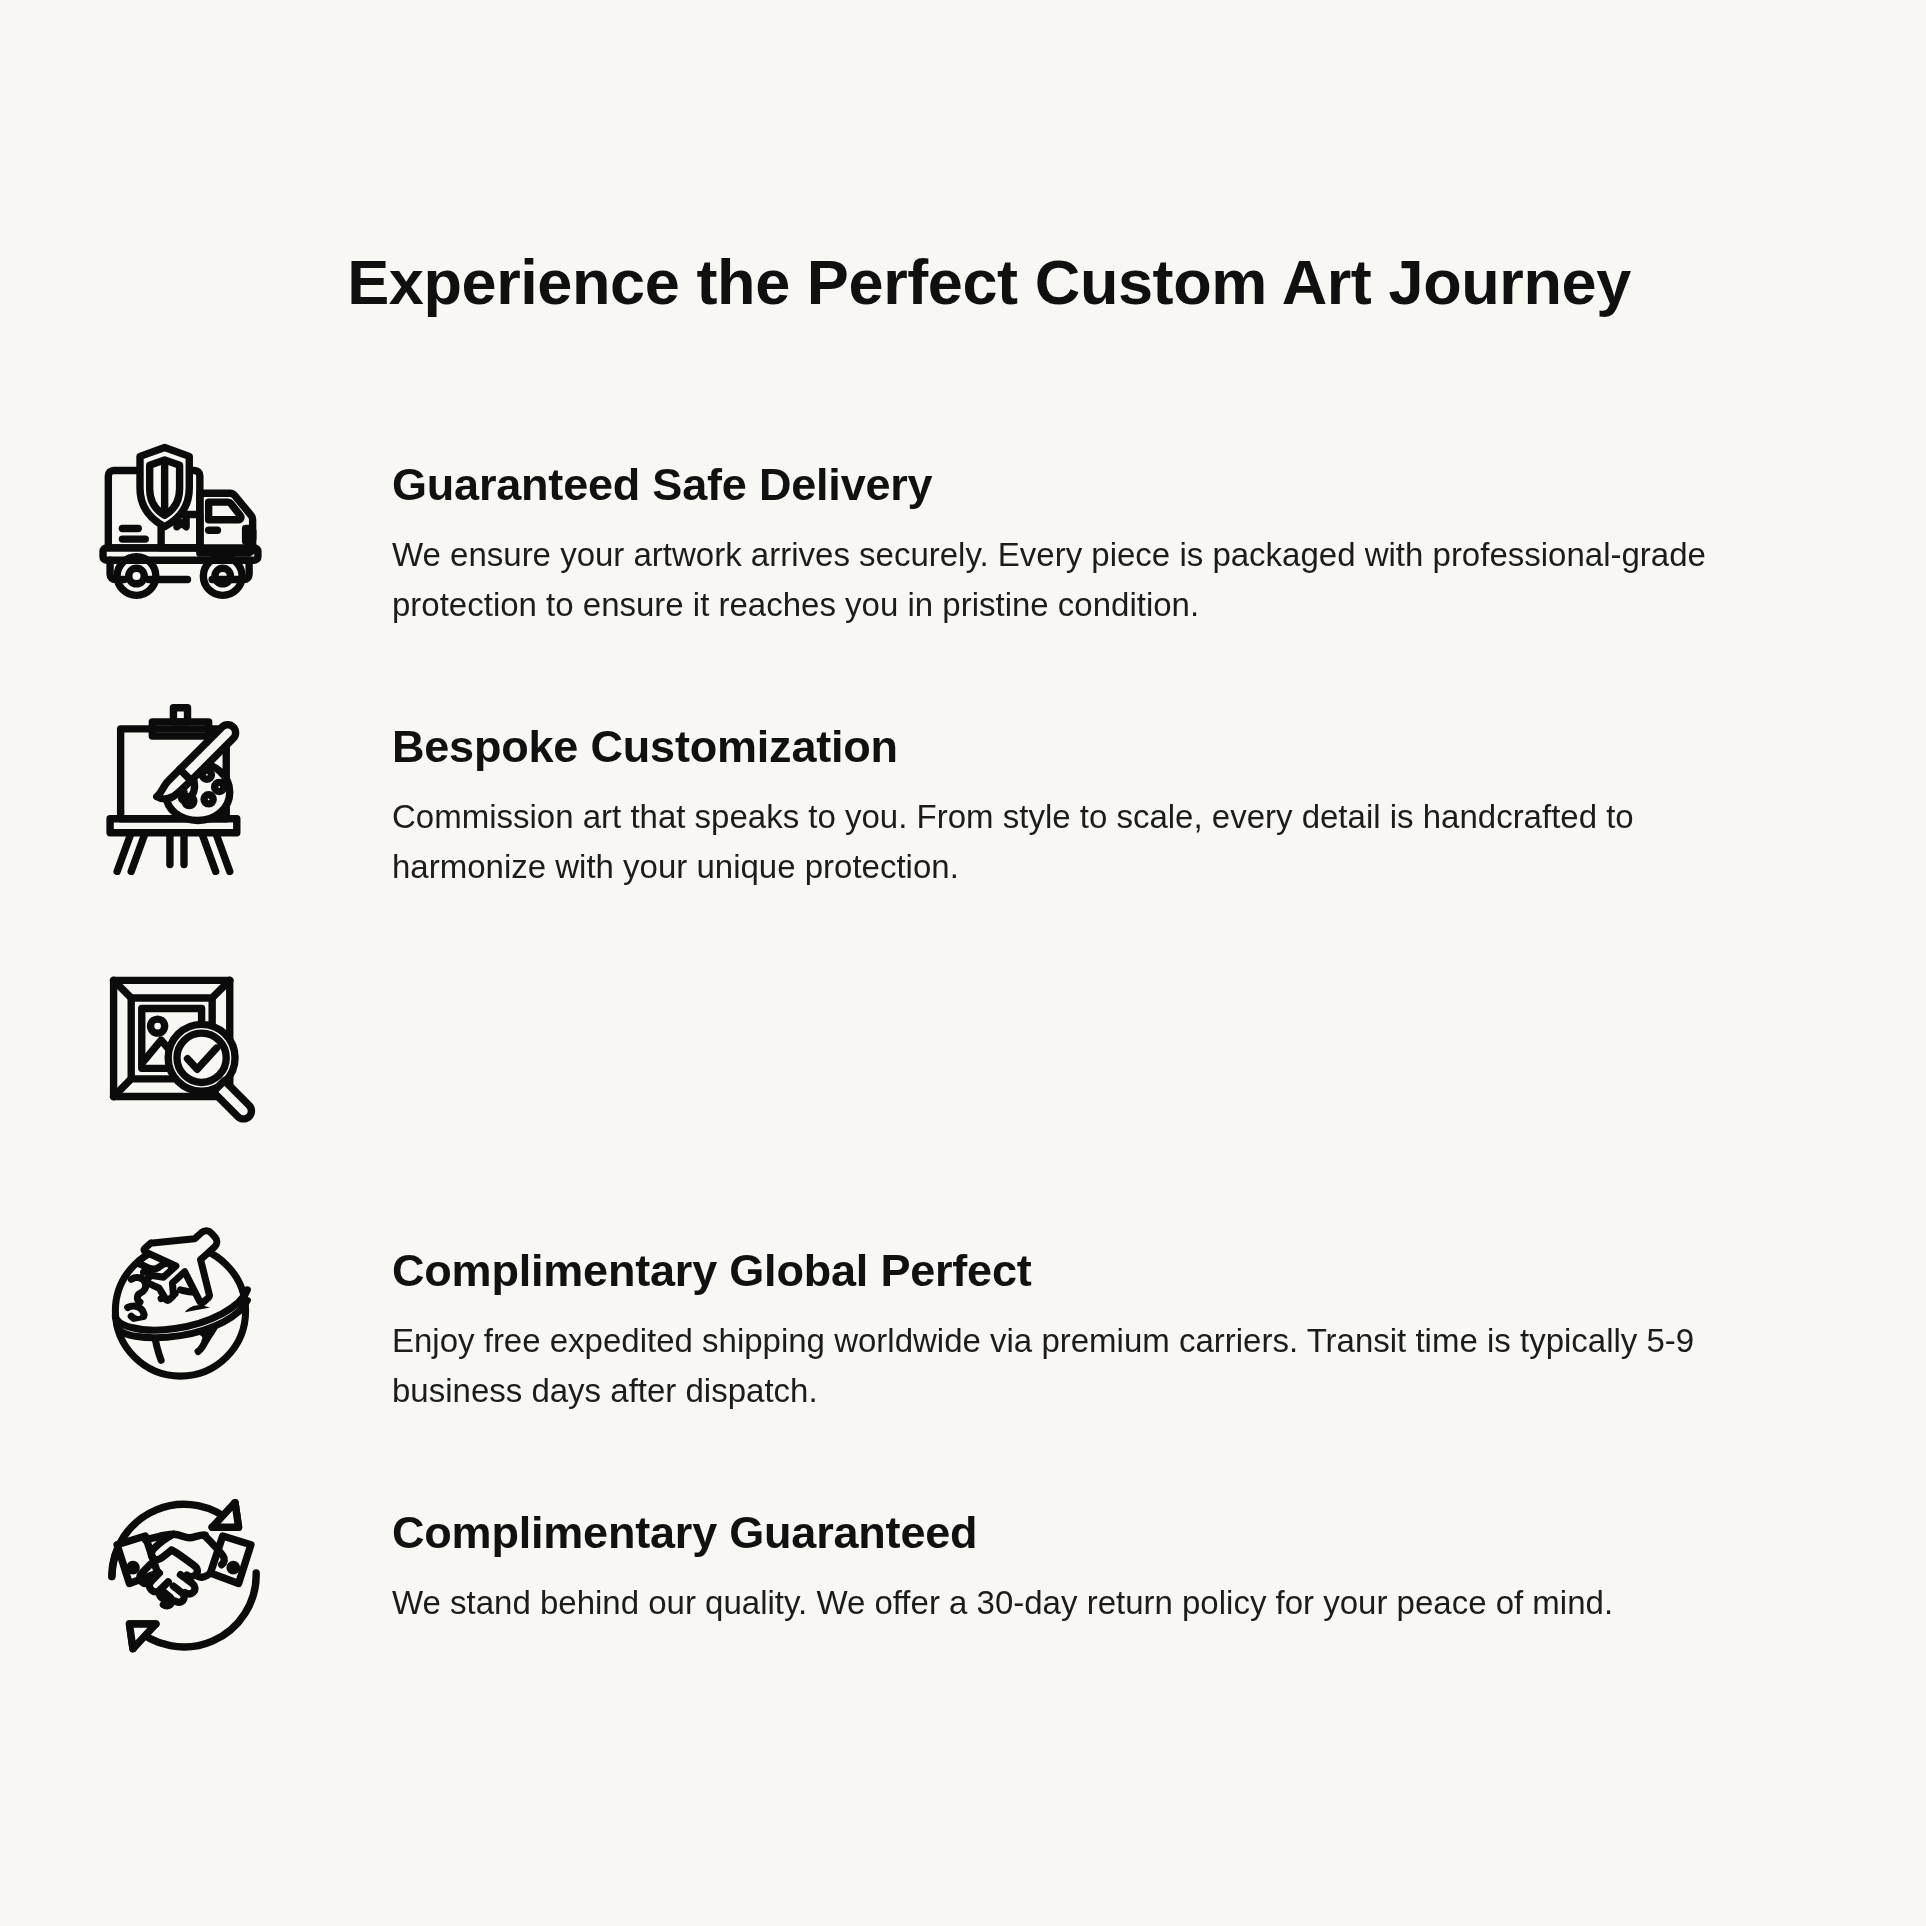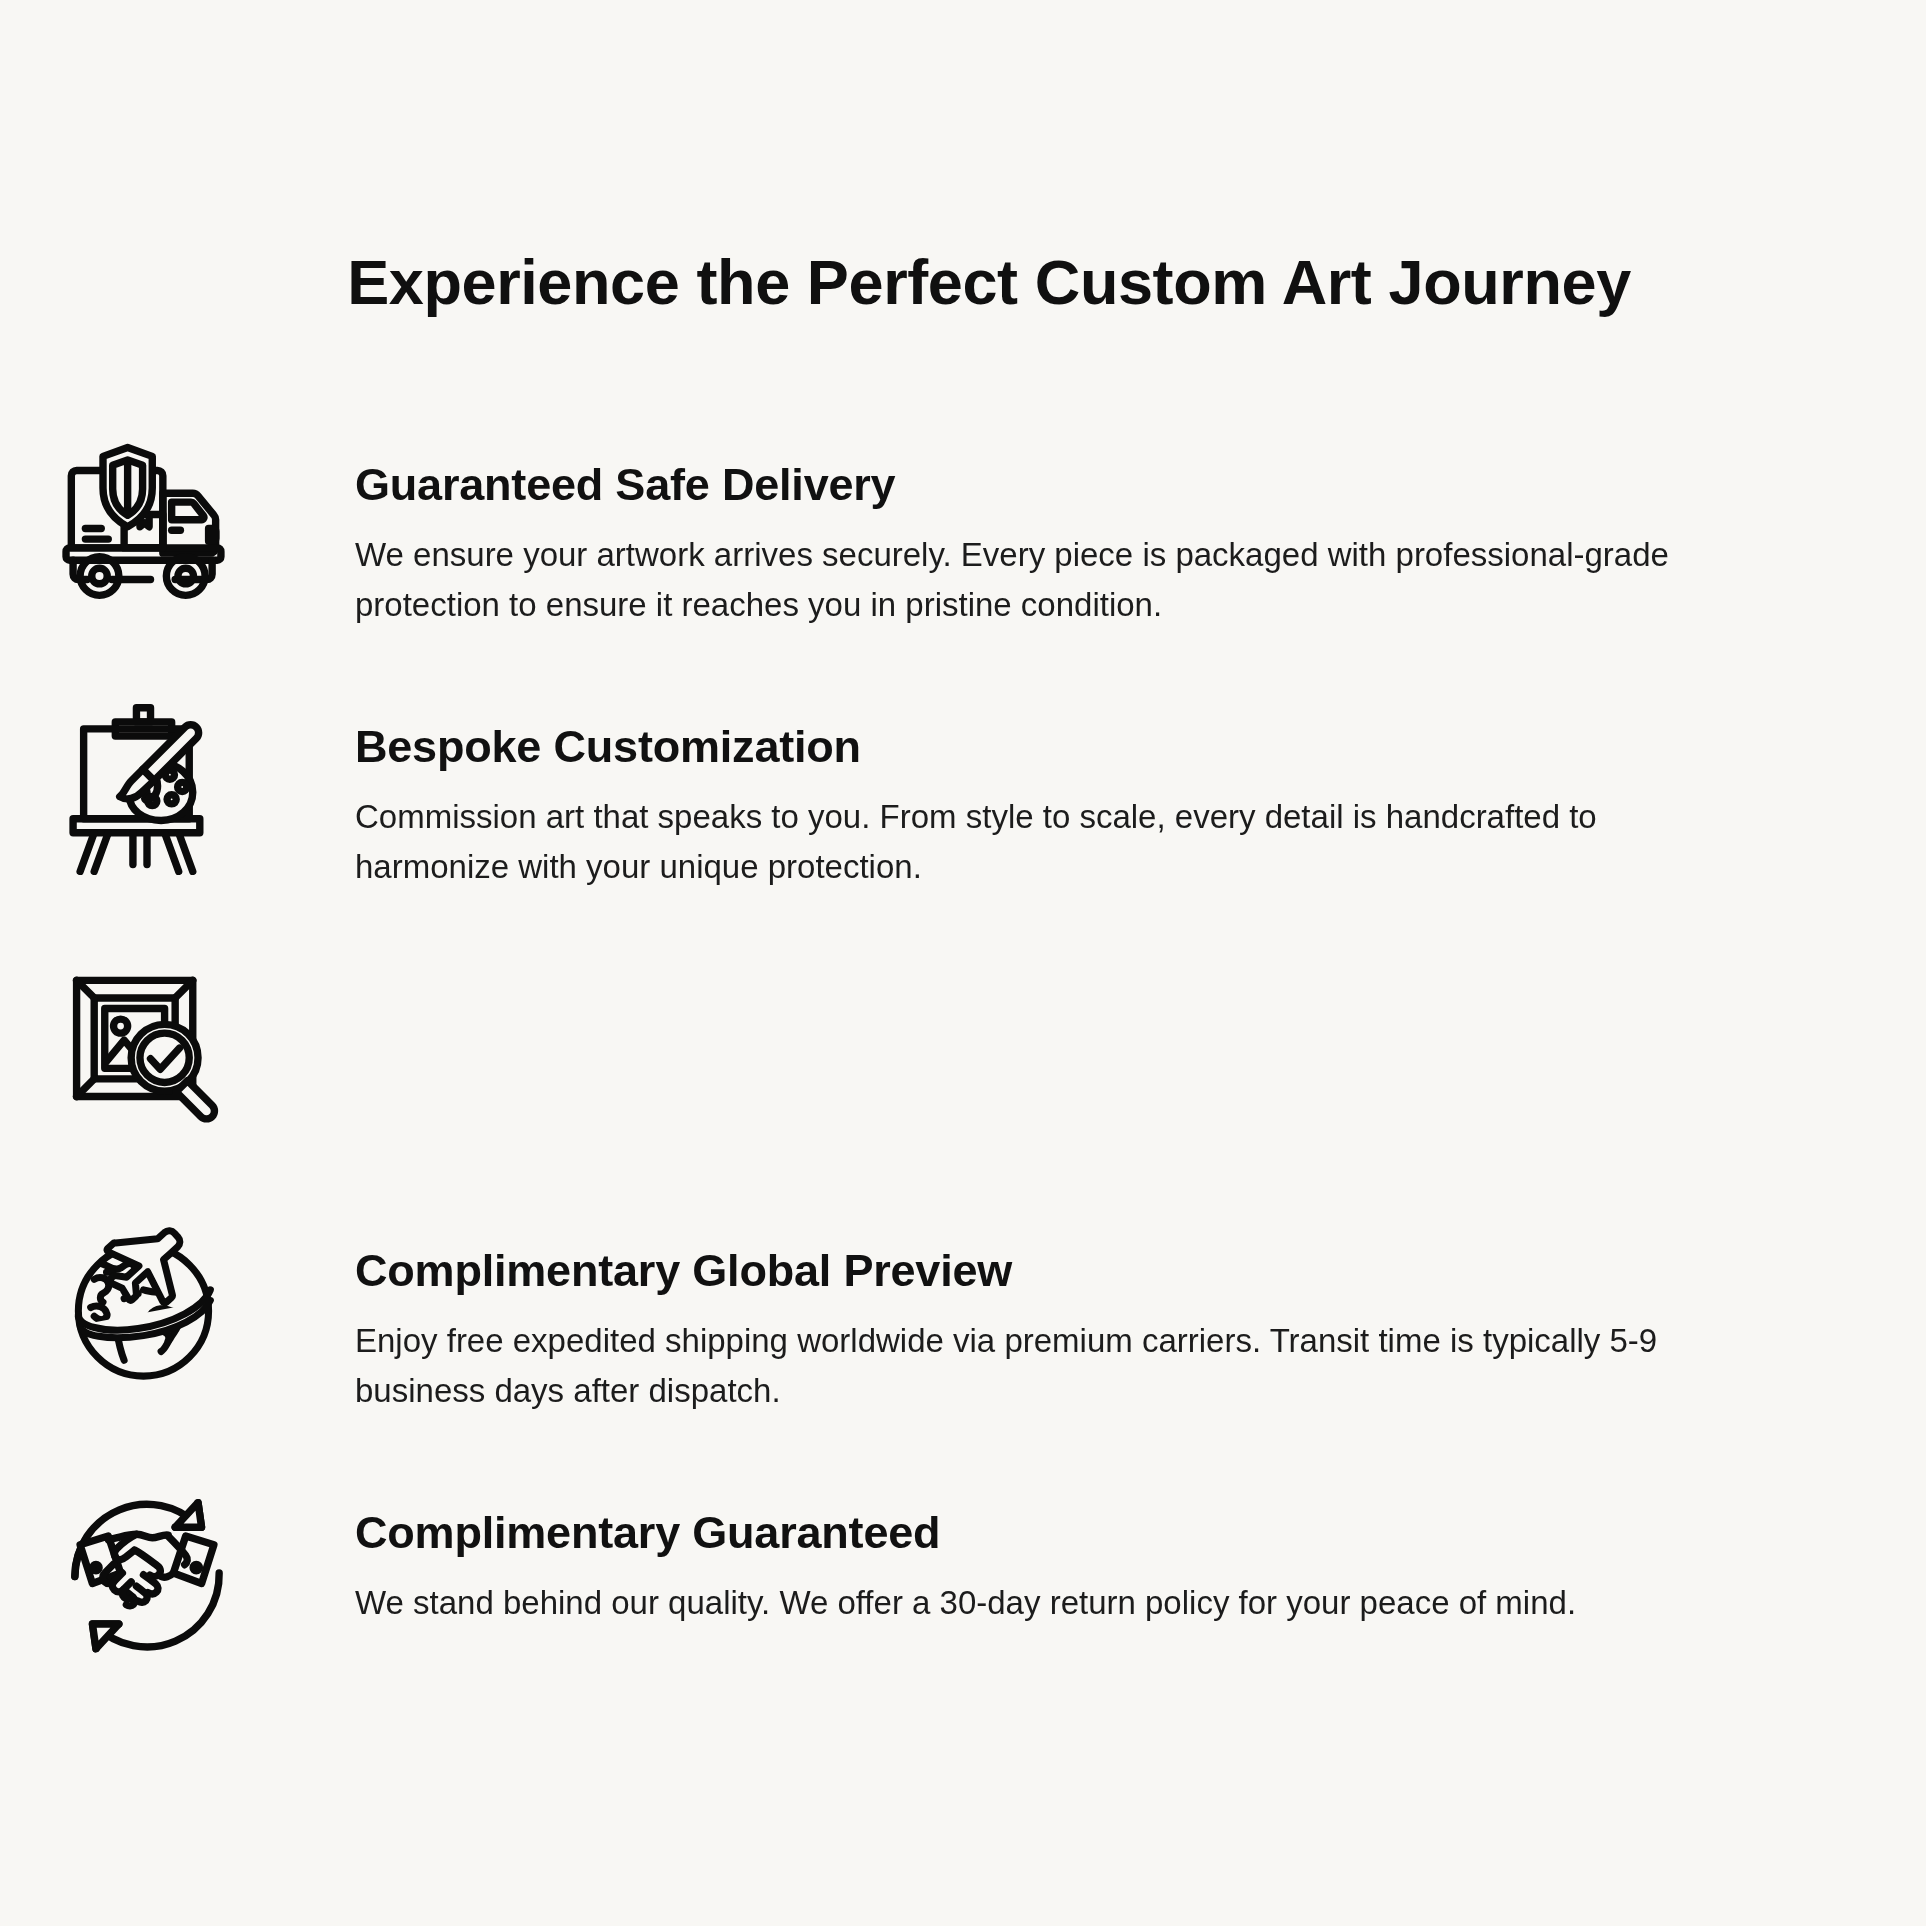--- a/index.html
+++ b/index.html
@@ -40,21 +40,21 @@
   .feature-list {
     position: absolute;
     left: 0;
     top: 432px;
     width: 1926px;
   }
 
   .feature-row {
     display: flex;
     align-items: flex-start;
-    padding: 0 0 0 52px;
+    padding: 0 0 0 89px;
     box-sizing: border-box;
     height: 262px;
   }
 
   .feature-icon {
     flex: 0 0 190px;
     width: 190px;
     height: 190px;
     display: flex;
     align-items: flex-start;
@@ -225,21 +225,21 @@
           <path d="M27 28 h3"></path>
           <path d="M43 26 h3"></path>
 
           <path d="M12 58 c0 6 16 9 36 6 c18 -2.8 34 -11 38 -20" fill="#f8f7f4"></path>
           <path d="M11 52 c-1 6 14 11 34 8 c20 -3 37 -12 41 -22"></path>
 
           <path d="M56 9 l4 -3.6 a4 4 0 0 1 5.6 0.4 l2 2.2 a4 4 0 0 1 -0.2 5.6 l-4 3.6 l-4 3.6 l5 20 a1.6 1.6 0 0 1 -0.5 1.6 l-3 2.7 a1.2 1.2 0 0 1 -1.9 -0.4 l-8.6 -17 l-7 6.4 l0.6 6.6 a1.2 1.2 0 0 1 -0.4 1 l-2.2 2 a1.1 1.1 0 0 1 -1.7 -0.3 l-3.8 -6.3 l-6.8 -3.2 a1.1 1.1 0 0 1 -0.3 -1.8 l2.2 -2 a1.2 1.2 0 0 1 1 -0.3 l6.4 1 l7 -6.4 l-17.4 -8 a1.2 1.2 0 0 1 -0.4 -1.9 l3 -2.7 a1.6 1.6 0 0 1 1.6 -0.4 z" fill="#f8f7f4"></path>
         </svg>
       </div>
       <div class="feature-text">
-        <div class="feature-heading">Complimentary Global Preview</div>
+        <div class="feature-heading">Complimentary Global Perfect</div>
         <p class="feature-desc">Enjoy free expedited shipping worldwide via premium carriers. Transit time is typically 5-9 business days after dispatch.</p>
       </div>
     </div>
 
     <div class="feature-row compact">
       <div class="feature-icon">
         <svg viewBox="0 0 100 100" fill="none" stroke="#0b0b0b" stroke-width="4.2" stroke-linecap="round" stroke-linejoin="round">
 
           <path d="M9 52 a41 41 0 0 1 70 -29"></path>
           <path d="M9 52 a41 41 0 0 1 6 -21"></path>

